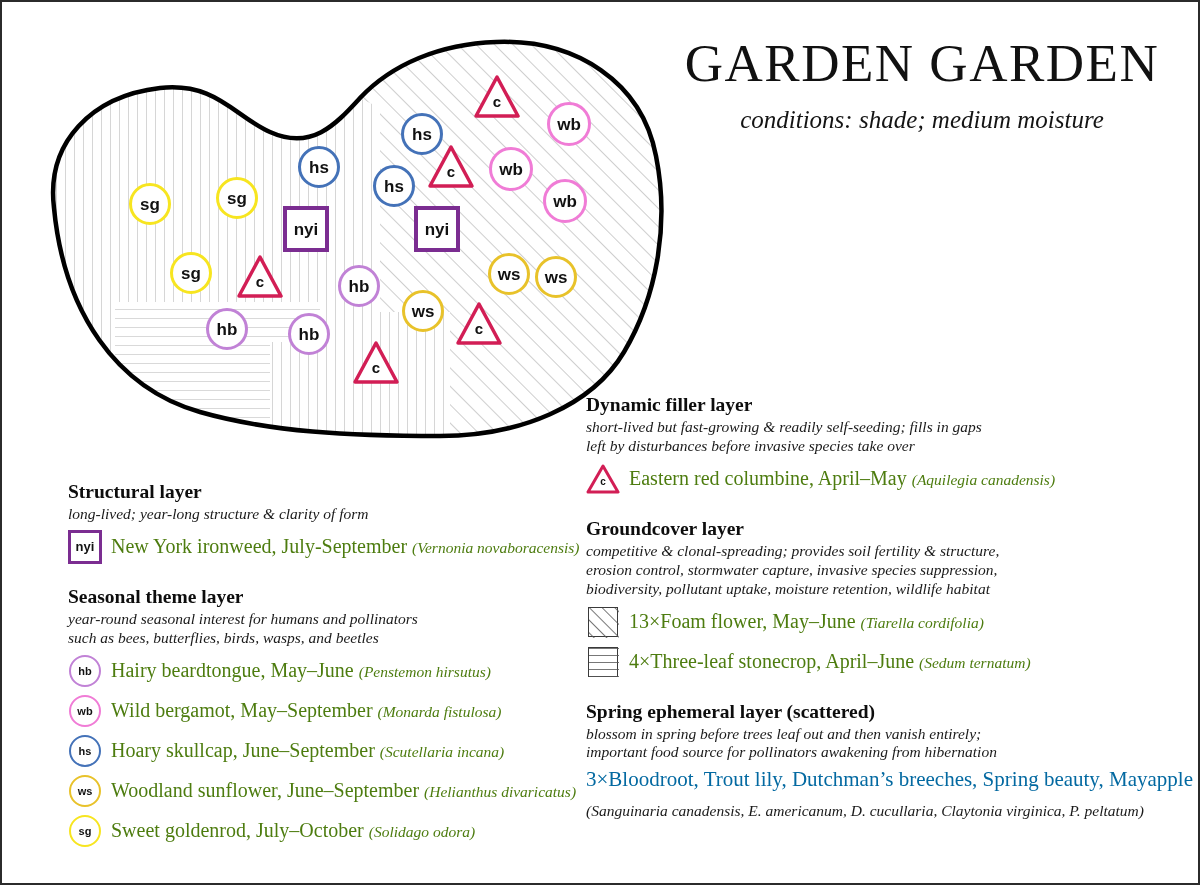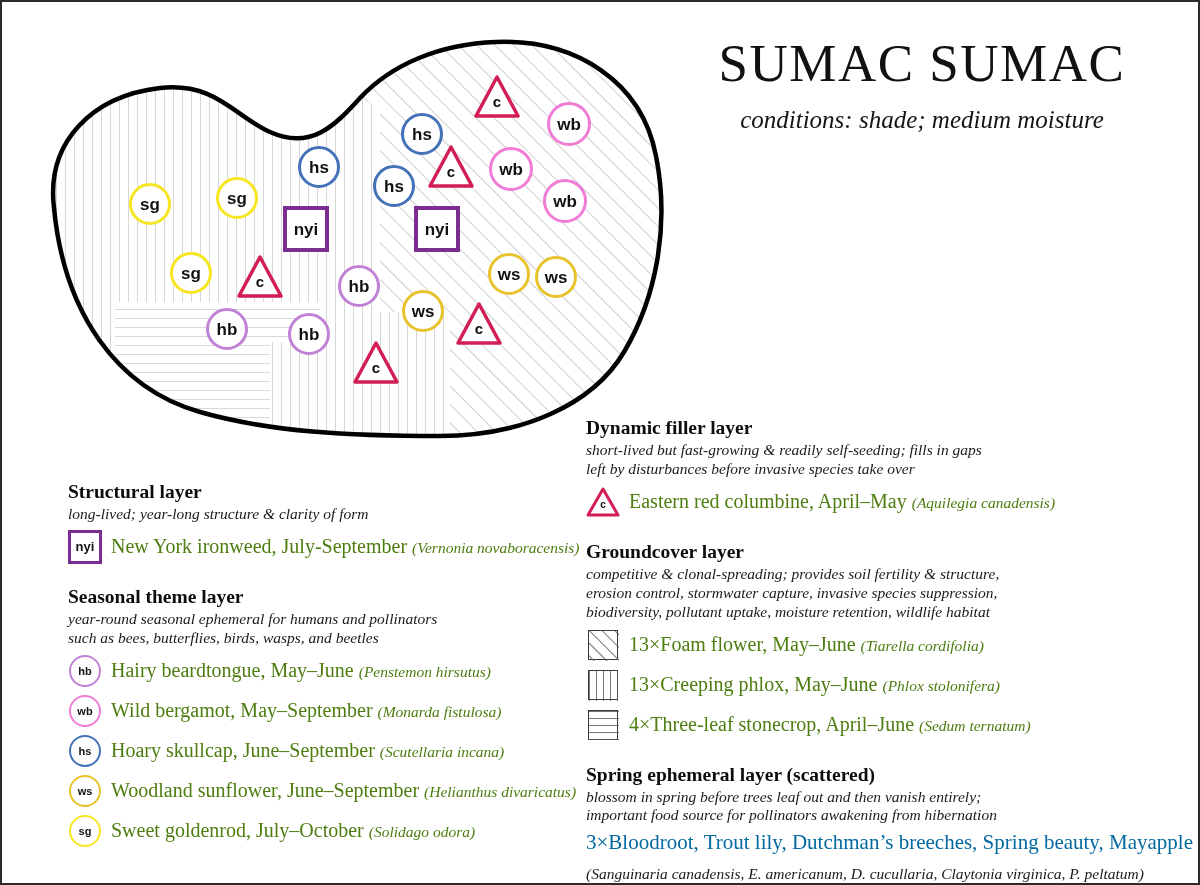--- a/index.html
+++ b/index.html
@@ -89,21 +89,21 @@
     position: relative;
     font-size: 15px;
     margin-top: 9px;
   }
 
   
   .legend-col {
     position: absolute;
   }
   #legend-left  { left: 66px;  top: 479px; width: 500px; }
-  #legend-right { left: 584px; top: 415px; width: 600px; }
+  #legend-right { left: 584px; top: 392px; width: 600px; }
 
   .sec-title {
     font-family: "Liberation Serif", serif;
     font-weight: bold;
     font-size: 19.5px;
     color: #0d0d0d;
     margin: 0 0 2px 0;
   }
   .sec-desc {
     font-family: "Liberation Serif", serif;
@@ -198,21 +198,21 @@
     margin-top: 10px;
     white-space: nowrap;
   }
 </style>
 </head>
 <body>
 
 <div id="page">
 
   <div id="title-block">
-    <div id="garden-title">SUMAC SUMAC</div>
+    <div id="garden-title">GARDEN GARDEN</div>
     <div id="garden-conditions">conditions: shade; medium moisture</div>
   </div>
 
   <div id="plan">
     <svg width="660" height="450" viewBox="0 0 660 450">
       <defs>
 
         <pattern id="pat-diag" width="13" height="13" patternUnits="userSpaceOnUse" patternTransform="rotate(-45)">
           <line x1="0" y1="0" x2="0" y2="13" stroke="#b9b9b9" stroke-width="1.4"></line>
         </pattern>
@@ -387,21 +387,21 @@
           <span class="sci">(Vernonia novaboracensis)</span>
         </div>
       </div>
     </div>
 
     <div class="gap-sm"></div>
 
     <div>
       <div class="sec-title">Seasonal theme layer</div>
       <div class="sec-desc">
-        <div>year-round seasonal ephemeral for humans and pollinators</div>
+        <div>year-round seasonal interest for humans and pollinators</div>
         <div>such as bees, butterflies, birds, wasps, and beetles</div>
       </div>
       <div id="seasonal-entries">
           <div class="entry">
             <div class="entry-swatch">
               <div class="sw-circle" style="border-color:#C182D6">
                 <span>hb</span>
               </div>
             </div>
             <div class="entry-text"><span>Hairy beardtongue, May–June</span> <span class="sci">(Penstemon hirsutus)</span></div>
@@ -487,33 +487,20 @@
                   </defs>
                   <rect x="0" y="0" width="30" height="30" fill="url(#lp-d)"></rect>
                 </svg></div>
             </div>
             <div class="entry-text"><span class="qty">13×</span><span>Foam flower, May–June</span> <span class="sci">(Tiarella cordifolia)</span></div>
           </div>
           <div class="entry">
             <div class="entry-swatch">
               <div class="sw-pat"><svg width="30" height="30">
                   <defs>
-                    <pattern id="lp-v" width="7" height="7" patternUnits="userSpaceOnUse">
-                      <line x1="0" y1="0" x2="0" y2="7" stroke="#555" stroke-width="1.6"></line>
-                    </pattern>
-                  </defs>
-                  <rect x="0" y="0" width="30" height="30" fill="url(#lp-v)"></rect>
-                </svg></div>
-            </div>
-            <div class="entry-text"><span class="qty">13×</span><span>Creeping phlox, May–June</span> <span class="sci">(Phlox stolonifera)</span></div>
-          </div>
-          <div class="entry">
-            <div class="entry-swatch">
-              <div class="sw-pat"><svg width="30" height="30">
-                  <defs>
                     <pattern id="lp-h" width="7" height="7" patternUnits="userSpaceOnUse">
                       <line x1="0" y1="0" x2="7" y2="0" stroke="#555" stroke-width="1.6"></line>
                     </pattern>
                   </defs>
                   <rect x="0" y="0" width="30" height="30" fill="url(#lp-h)"></rect>
                 </svg></div>
             </div>
             <div class="entry-text"><span class="qty">4×</span><span>Three-leaf stonecrop, April–June</span> <span class="sci">(Sedum ternatum)</span></div>
           </div>
         </div>

